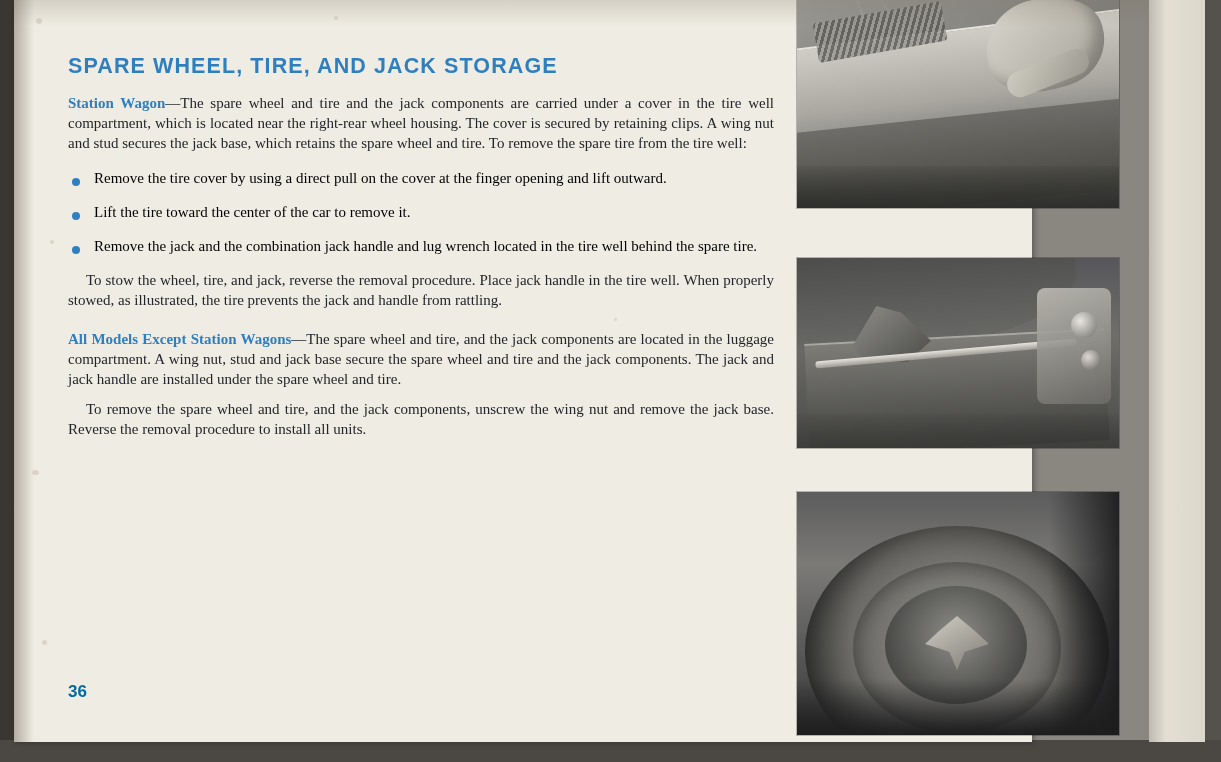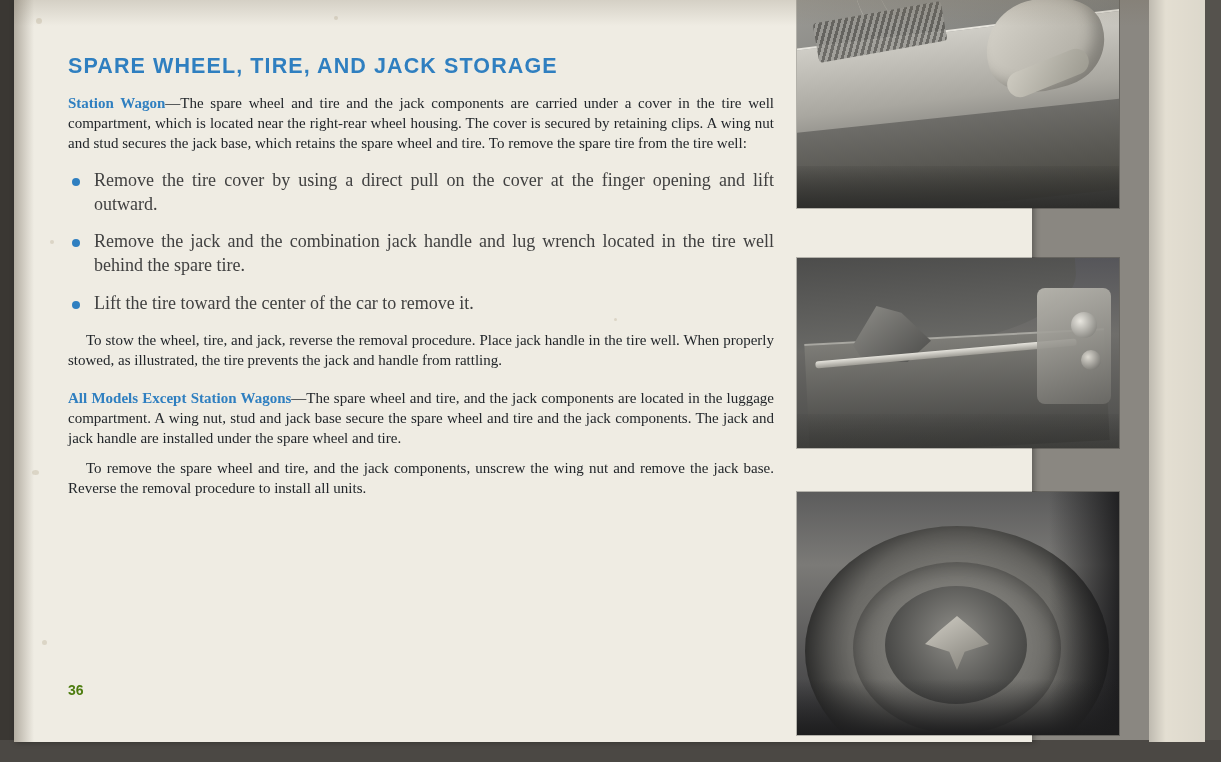--- a/index.html
+++ b/index.html
@@ -100,43 +100,43 @@
   }
   ul.bullets {
     list-style: none;
     margin: 16px 0 14px 0;
     padding: 0;
   }
   ul.bullets li {
     position: relative;
     padding-left: 26px;
     margin-bottom: 14px;
-    font-size: 18px;
+    font-size: 15px;
     line-height: 1.32;
-    color: #404040;
+    color: #000000;
     text-align: justify;
   }
   ul.bullets li::before {
     content: "";
     position: absolute;
     left: 4px;
     top: 9px;
     width: 8px;
     height: 8px;
     border-radius: 50%;
     background: #2f7fc0;
   }
   .page-number {
     position: absolute;
     left: 54px;
     top: 682px;
     font-family: "Liberation Sans", sans-serif;
     font-weight: bold;
-    font-size: 14px;
-    color: #4d7c0f;
+    font-size: 17px;
+    color: #0369a1;
   }
 
   
   .photo {
     position: absolute;
     background: #8b8b87;
     overflow: hidden;
     box-shadow: 0 0 0 1px rgba(0,0,0,0.25);
   }
   .photo-1 { left: 783px; top: -6px;  width: 322px; height: 214px; }
@@ -296,22 +296,22 @@
   <div class="paper">
 
     <div class="col-text">
 
       <h1 class="section-title">SPARE WHEEL, TIRE, AND JACK STORAGE</h1>
 
       <p class="body"><span class="lead">Station Wagon</span><span>—</span><span>The spare wheel and tire and the jack components are carried under a cover in the tire well compartment, which is located near the right-rear wheel housing. The cover is secured by retaining clips. A wing nut and stud secures the jack base, which retains the spare wheel and tire. To remove the spare tire from the tire well:</span></p>
 
       <ul class="bullets">
         <li>Remove the tire cover by using a direct pull on the cover at the finger opening and lift outward.</li>
+        <li>Lift the tire toward the center of the car to remove it.</li>
         <li>Remove the jack and the combination jack handle and lug wrench located in the tire well behind the spare tire.</li>
-        <li>Lift the tire toward the center of the car to remove it.</li>
       </ul>
 
       <p class="body indent">To stow the wheel, tire, and jack, reverse the removal procedure. Place jack handle in the tire well. When properly stowed, as illustrated, the tire prevents the jack and handle from rattling.</p>
 
       <p class="body" style="margin-top:18px"><span class="lead">All Models Except Station Wagons</span><span>—</span><span>The spare wheel and tire, and the jack components are located in the luggage compartment. A wing nut, stud and jack base secure the spare wheel and tire and the jack components. The jack and jack handle are installed under the spare wheel and tire.</span></p>
 
       <p class="body indent" style="margin-top:4px">To remove the spare wheel and tire, and the jack components, unscrew the wing nut and remove the jack base. Reverse the removal procedure to install all units.</p>
     </div>
 
     <div class="page-number">36</div>

